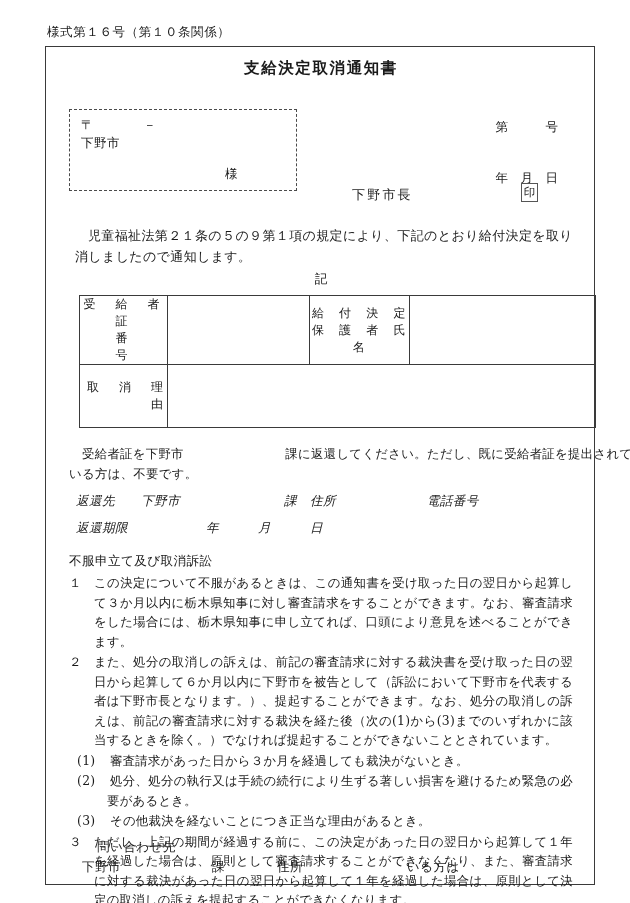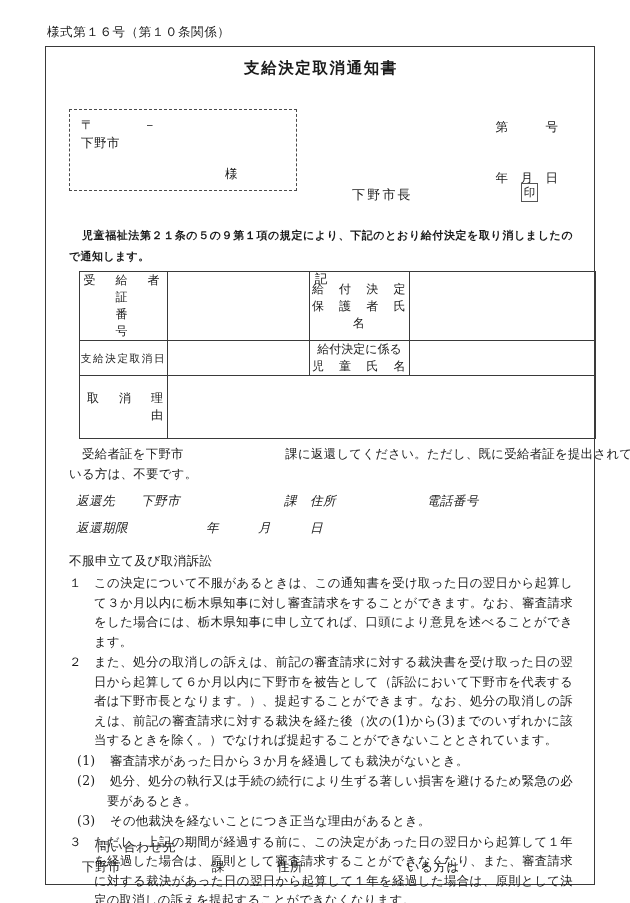--- a/index.html
+++ b/index.html
@@ -117,45 +117,44 @@
     border: 1px solid #555;
     box-sizing: border-box;
     font-size: 11.5px;
     line-height: 17px;
     text-align: center;
   }
 
   
   .lead {
     position: absolute;
-    left: 7px;
+    left: 13px;
     right: 7px;
     top: 178px;
-    font-size: 11px;
+    font-size: 13px;
     line-height: 21px;
     text-indent: 13px;
     letter-spacing: 0.35px;
     text-align: justify;
-    font-weight: bold;
   }
 
   
   .ki {
     position: absolute;
     left: 0; right: 0;
     top: 224px;
     text-align: center;
     font-size: 12.6px;
   }
 
   
   .tbl {
     position: absolute;
     left: 17px;
-    top: 224px;
+    top: 248px;
     width: 516px;
     border-collapse: collapse;
     table-layout: fixed;
     font-size: 12px;
   }
   .tbl td {
     border: 1px solid #3a3a3a;
     padding: 0;
     vertical-align: middle;
   }
@@ -322,29 +321,20 @@
                 <span></span>
               </div>
             </td>
             <td class="lbl lbl-2line">
               <div class="sp2">給　付　決　定</div>
               <div class="sp2">保　護　者　氏　名</div>
             </td>
             <td></td>
           </tr>
           <tr>
-            <td class="lbl lbl-tight row2">支給決定取消日</td>
-            <td></td>
-            <td class="lbl lbl-2line">
-              <div>給付決定に係る</div>
-              <div class="sp2">児　童　氏　名</div>
-            </td>
-            <td></td>
-          </tr>
-          <tr>
             <td class="lbl tall">
               <span class="sp">取　消　理　由</span>
             </td>
             <td colspan="3"></td>
           </tr>
         </tbody>
       </table>
 
       <div class="ret-note">
         <div class="l1">受給者証を下野市　　　　　　　　課に返還してください。ただし、既に受給者証を提出されて</div>

